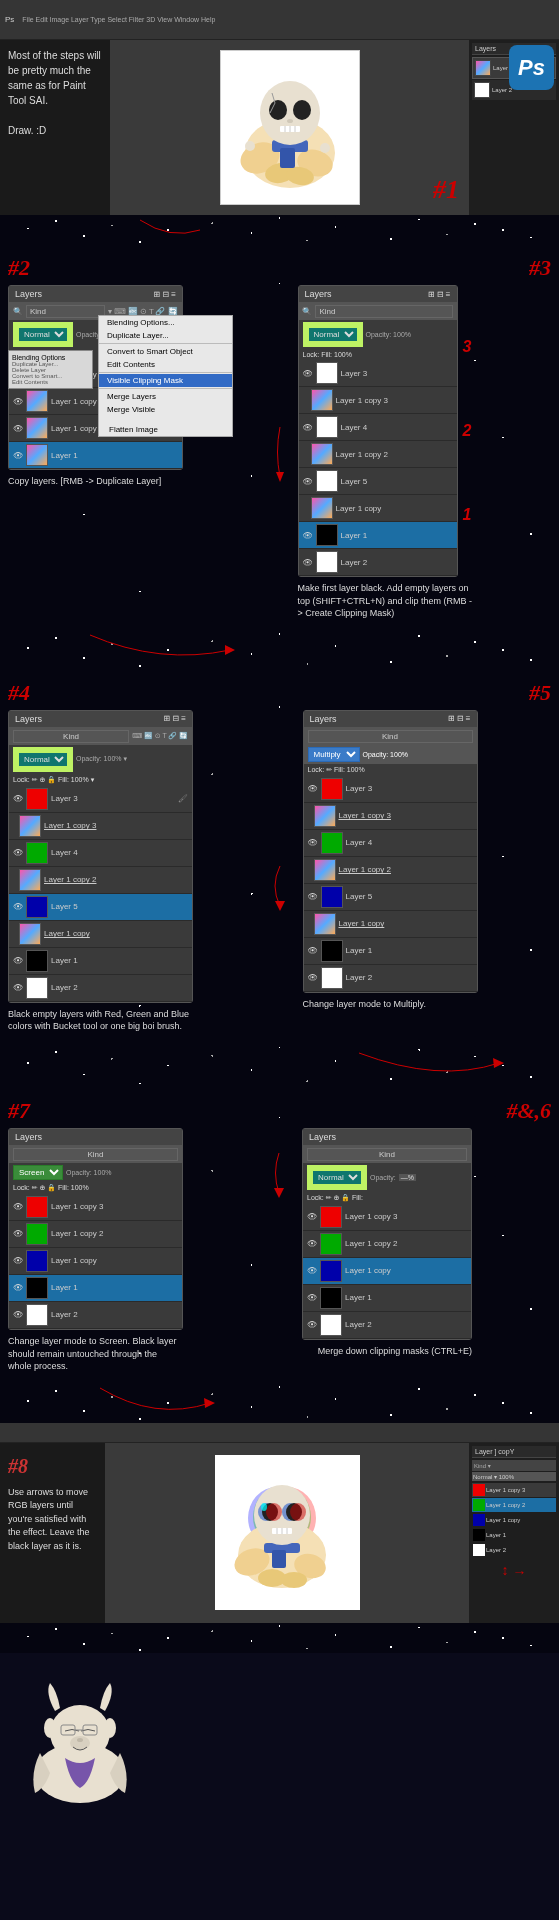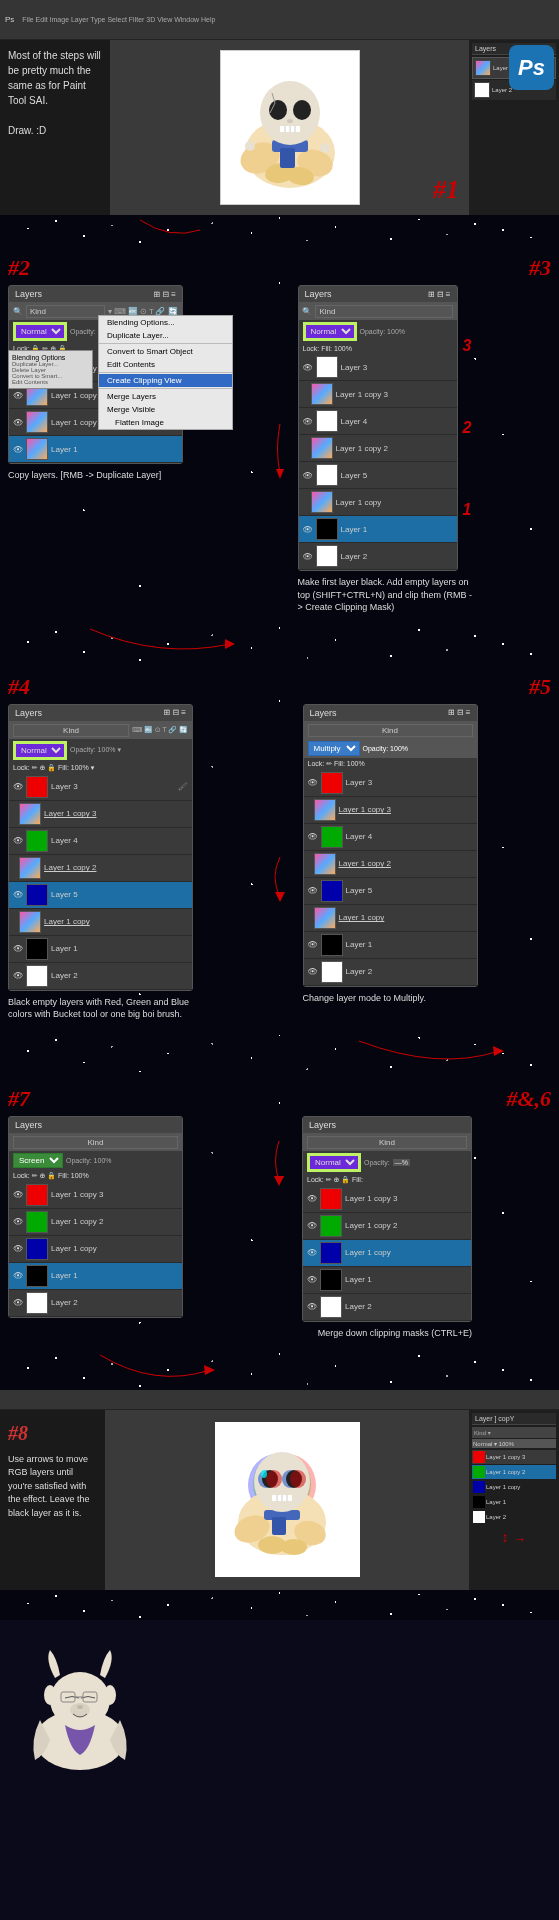--- a/index.html
+++ b/index.html
@@ -61,22 +61,22 @@
       font-size: 8px;
     }
     .layers-mode-bar {
       padding: 2px 4px;
       display: flex;
       align-items: center;
       gap: 3px;
       background: #3a3a3a;
     }
     .layers-mode-select {
-      background: #6d28d9;
-      border: 3px solid #bef264;
+      background: #0f766e;
+      border: 6px solid #bef264;
       color: #ddd;
       font-size: 8px;
       padding: 1px;
     }
     .layers-lock-bar {
       padding: 2px 4px;
       display: flex;
       align-items: center;
       gap: 3px;
       font-size: 8px;
@@ -272,25 +272,25 @@
       </div>
     </div>
 
     <div style="position:absolute; left:90px; top:60px; background:#e8e8e8; border:1px solid #aaa; width:135px; font-size:8px; color:#000; z-index:10;">
       <div class="context-menu-item" style="padding:2px 8px;">Blending Options...</div>
       <div class="context-menu-item" style="padding:2px 8px;">Duplicate Layer...</div>
       <div style="border-top:1px solid #bbb; margin:1px 0;"></div>
       <div class="context-menu-item" style="padding:2px 8px;">Convert to Smart Object</div>
       <div class="context-menu-item" style="padding:2px 8px;">Edit Contents</div>
       <div style="border-top:1px solid #bbb; margin:1px 0;"></div>
-      <div class="context-menu-item" style="padding:2px 8px; background:#316ac5; color:#fff;">Create Clipping View</div>
+      <div class="context-menu-item" style="padding:2px 8px; background:#316ac5; color:#fff;">Visible Clipping Mask</div>
       <div style="border-top:1px solid #bbb; margin:1px 0;"></div>
       <div class="context-menu-item" style="padding:2px 8px;">Merge Layers</div>
       <div class="context-menu-item" style="padding:2px 8px;">Merge Visible</div>
-      <div class="context-menu-item" style="padding:2px 16px;">Flatten Image</div>
+      <div class="context-menu-item" style="padding:2px 10px;margin-top:7px;">Flatten Image</div>
     </div>
 
     <div style="position:absolute; left:0; top:95px; background:#d8d8d8; border:1px solid #888; padding:3px; font-size:7px; color:#000; width:85px;">
       <div style="font-size:7px;">Blending Options</div>
       <div style="font-size:6px; color:#555;">Duplicate Layer...</div>
       <div style="font-size:6px; color:#555;">Delete Layer</div>
       <div style="font-size:6px; color:#555;">Convert to Smart...</div>
       <div style="font-size:6px; color:#555;">Edit Contents</div>
     </div>
     <div class="desc-text" style="margin-top:5px; font-size:9px; max-width:175px;">
@@ -568,20 +568,23 @@
       <div class="layer-row active">
         <span class="eye-icon">👁</span>
         <div class="layer-thumb black"></div>
         <span class="layer-name">Layer 1</span>
       </div>
       <div class="layer-row">
         <span class="eye-icon">👁</span>
         <div class="layer-thumb white"></div>
         <span class="layer-name">Layer 2</span>
       </div>
+    </div>
+    <div class="desc-text" style="font-size:9px; max-width:175px; margin-top:5px;">
+      <span>Change layer mode to Screen. Black layer should remain untouched through the whole process.</span>
     </div>
   </div>
 
   <div style="width:25px; display:flex; align-items:flex-start; padding-top:50px;">
     <svg width="25" height="50">
       <path d="M12 5 Q5 25 12 45" stroke="#cc0000" strokewidth="2" fill="none"></path>
       <polygon points="7,40 12,50 17,40" fill="#cc0000"></polygon>
     </svg>
   </div>
 

